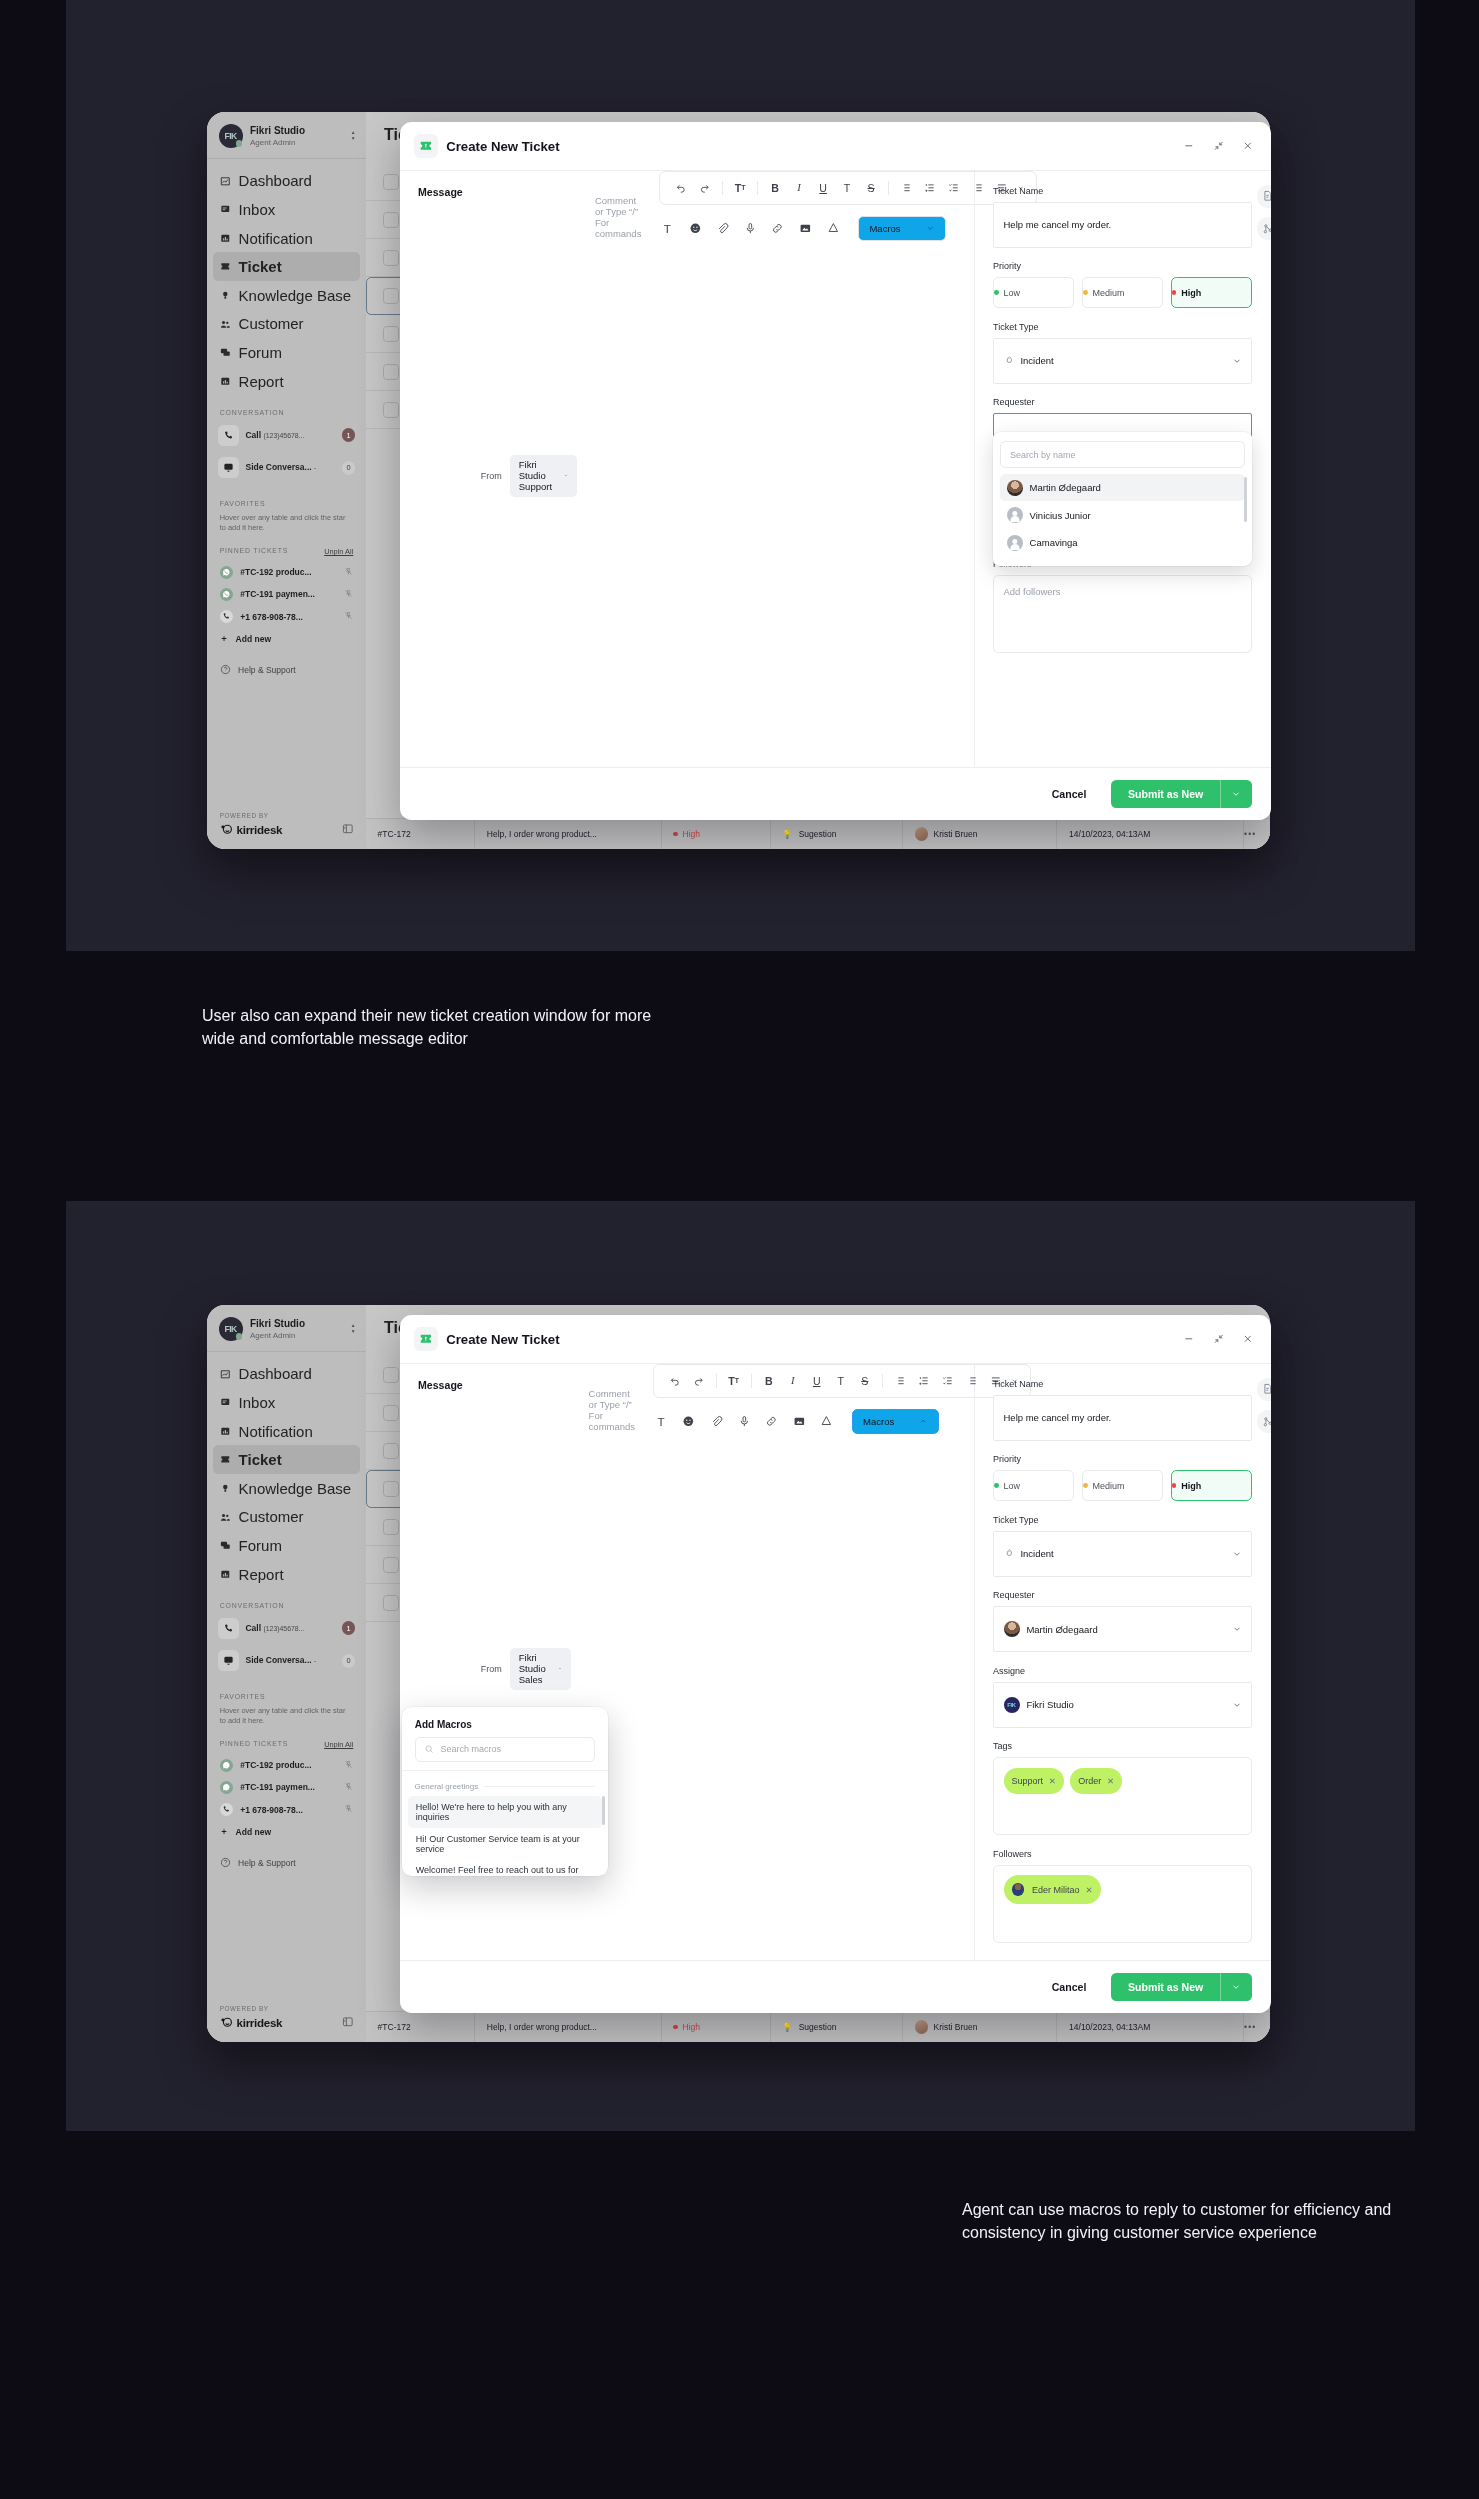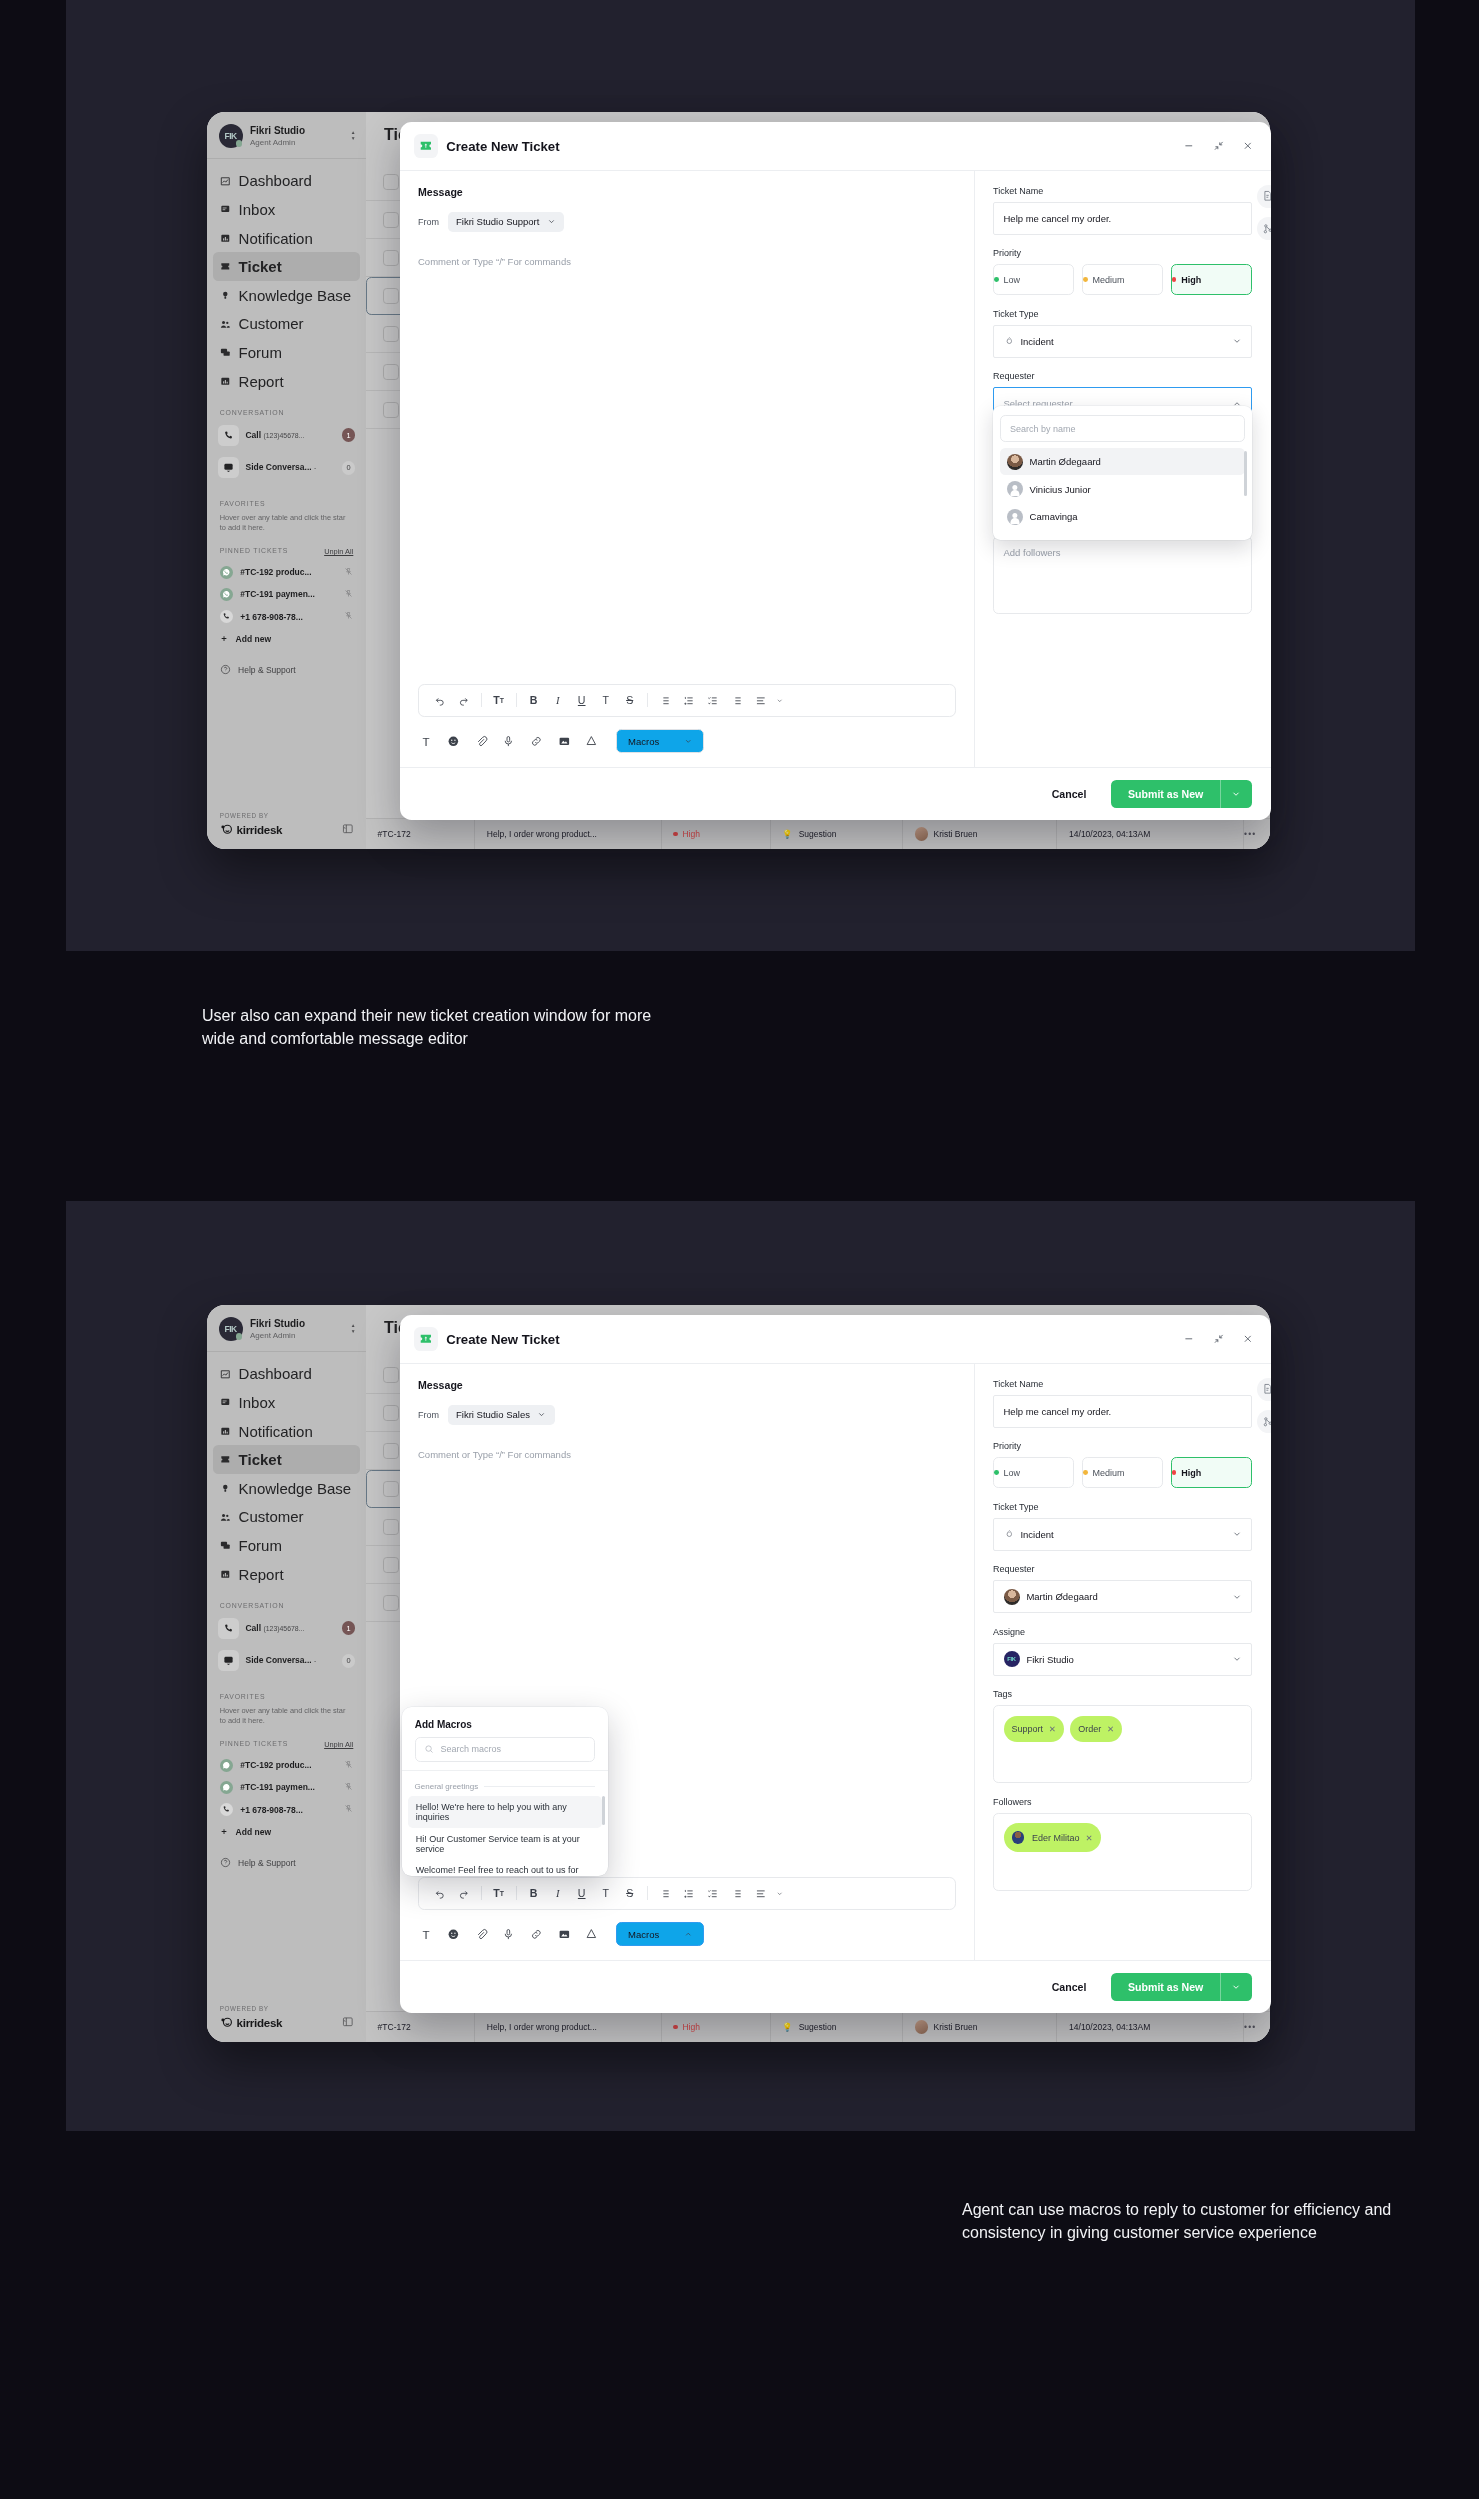--- a/index.html
+++ b/index.html
@@ -148,21 +148,21 @@
   }
   .brand-sq svg { width: 13.7px; height: 13.7px; fill: #2ec06a; }
   .modal-title { font-size: 13.2px; font-weight: 700; color: #14141c; }
   .win-ctrls { margin-left: auto; display: flex; align-items: center; gap: 18px; }
   .win-ctrls span { color: #5b616b; display:flex; align-items:center; }
   .win-ctrls svg { width: 11.6px; height: 11.6px; stroke: #5b616b; stroke-width: 1.9; fill: none; }
 
   .modal-body { flex: 1; display: flex; min-height: 0; }
 
   
-  .editor-col { flex: 1; display: flex; flex-direction: column; border-right: 0.5px solid #eceef1; min-width: 0; position: relative; }
+  .editor-col { flex: 1; display: flex; flex-direction: row; border-right: 0.5px solid #eceef1; min-width: 0; position: relative; }
   .ed-label { font-size: 10.6px; font-weight: 600; color: #15151d; padding: 15px 0 0 18px; }
   .from-row { display: flex; align-items: center; gap: 8.5px; padding: 13.7px 0 0 18px; }
   .from-lbl { font-size: 9px; color: #4c525c; }
   .from-chip {
     background: #eef0f3; border-radius: 4.8px; padding: 4.8px 8.5px;
     font-size: 9.5px; color: #15151d; font-weight: 500;
     display: flex; align-items: center; gap: 7.4px;
   }
   .from-chip svg { width: 9px; height: 9px; stroke:#3b4049; stroke-width:2; fill:none; }
   .ed-placeholder { font-size: 9.5px; color: #9aa0aa; padding: 24px 0 0 18px; }
@@ -186,21 +186,21 @@
     display: flex; align-items: center; gap: 25px; background: #0ea5e9;
   }
   .macros-btn.open { border-color: #2e9bf0; }
   .macros-btn svg { width: 8.5px; height: 8.5px; stroke:#3b4049; stroke-width:2; fill:none; }
 
   
   .fields-col { width: 296px; flex: 0 0 296px; padding: 15px 19px 0 18px; position: relative; overflow: hidden; }
   .fld { margin-bottom: 13.7px; position: relative; }
   .fld-lbl { font-size: 9px; color: #282d35; margin-bottom: 5.8px; }
   .fld-input {
-    border: 0.5px solid #e7e9ec; border-radius: 2px; height: 33px;
+    border: 0.5px solid #e7e9ec; border-radius: 2px; height: 46px;
     display: flex; align-items: center; padding: 0 9.5px;
     font-size: 9.5px; color: #15151d; background: #fff;
   }
   .fld-input.focus { border-color: #2e9bf0; }
   .fld-input .ph { color: #9aa0aa; }
   .fld-input .chev { margin-left: auto; }
   .fld-input svg.chev { width: 10px; height: 10px; stroke: #5b616b; stroke-width: 2; fill: none; }
   .fld-input .lead-ico { margin-right: 6.3px; display: flex; }
   .fld-input .lead-ico svg { width: 10.6px; height: 10.6px; stroke:#6b717b; fill:none; stroke-width:1.6; }
 

